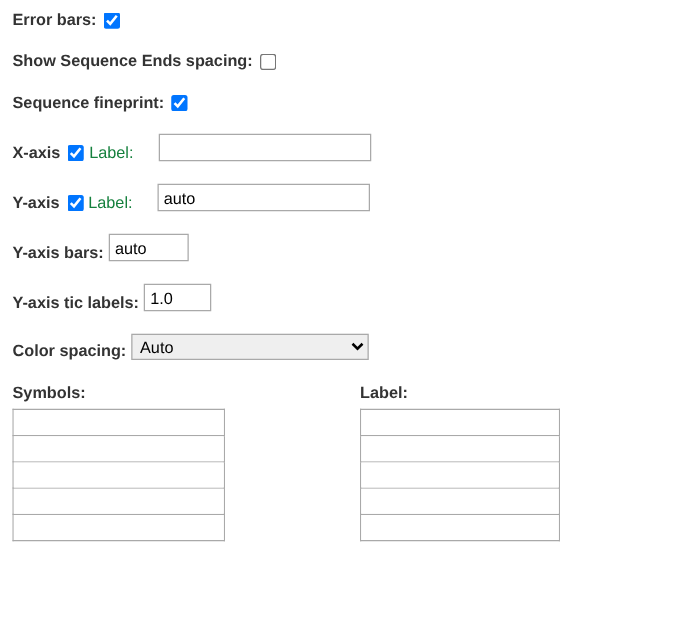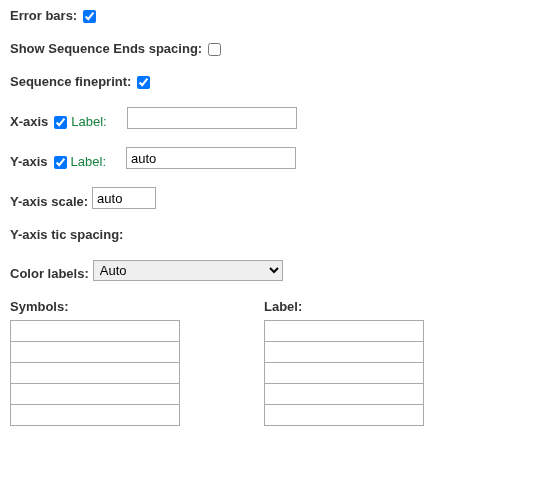--- a/index.html
+++ b/index.html
@@ -44,21 +44,21 @@
   select {
     border: 1px solid #a9a9a9;
     background: #efefef;
     font-size: 13px;
     padding: 1px 2px;
     height: 21px;
     width: 190px;
   }
   .columns {
     display: flex;
-    gap: 84px;
+    gap: 108px;
     margin-top: 2px;
   }
   .col-header {
     font-weight: bold;
     color: #333;
     margin-bottom: 6px;
   }
   table.grid {
     border-collapse: collapse;
   }
@@ -103,30 +103,31 @@
 </div>
 
 <div class="row">
   <span class="label">Y-axis</span>
   <input type="checkbox" checked="" style="">
   <span class="sublabel">Label:</span>
   <input type="text" class="text-wide" value="auto" style="">
 </div>
 
 <div class="row">
-  <span class="label">Y-axis scale:</span>
+  <span class="label">Y-axis bars:</span>
   <input type="text" class="text-med" value="auto" style="">
 </div>
 
 <div class="row">
-  <span class="label">Y-axis tic spacing:</span>
+  <span class="label">Y-axis tic labels:</span>
+  <input type="text" class="text-sm" value="1.0" style="">
 </div>
 
 <div class="row">
-  <span class="label">Color labels:</span>
+  <span class="label">Color spacing:</span>
   <select>
     <option>Auto</option>
   </select>
 </div>
 
 <div class="columns">
   <div>
     <div class="col-header">Symbols:</div>
     <table class="grid">
       <tbody>

